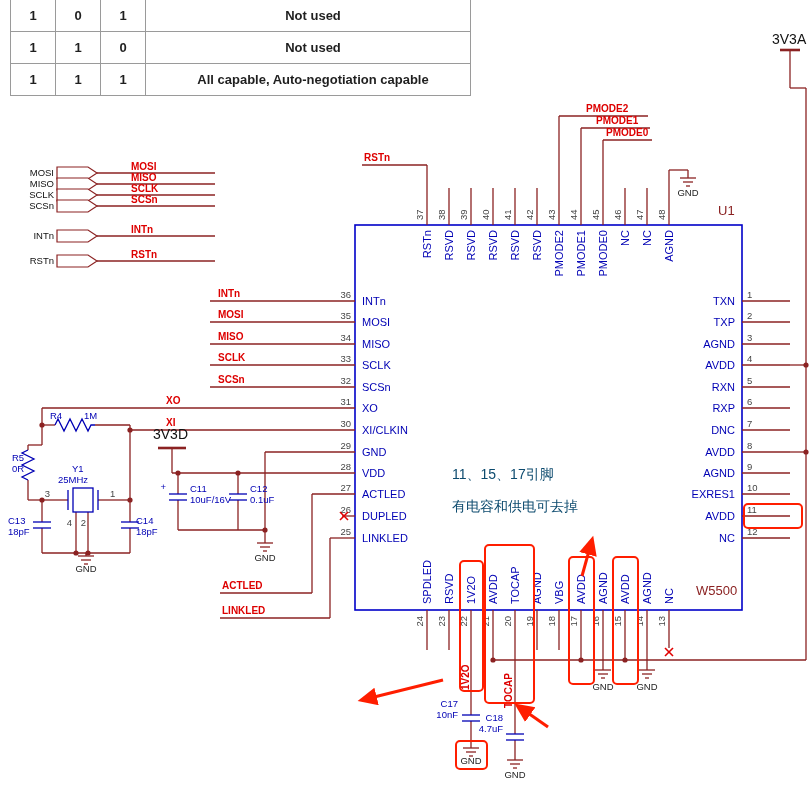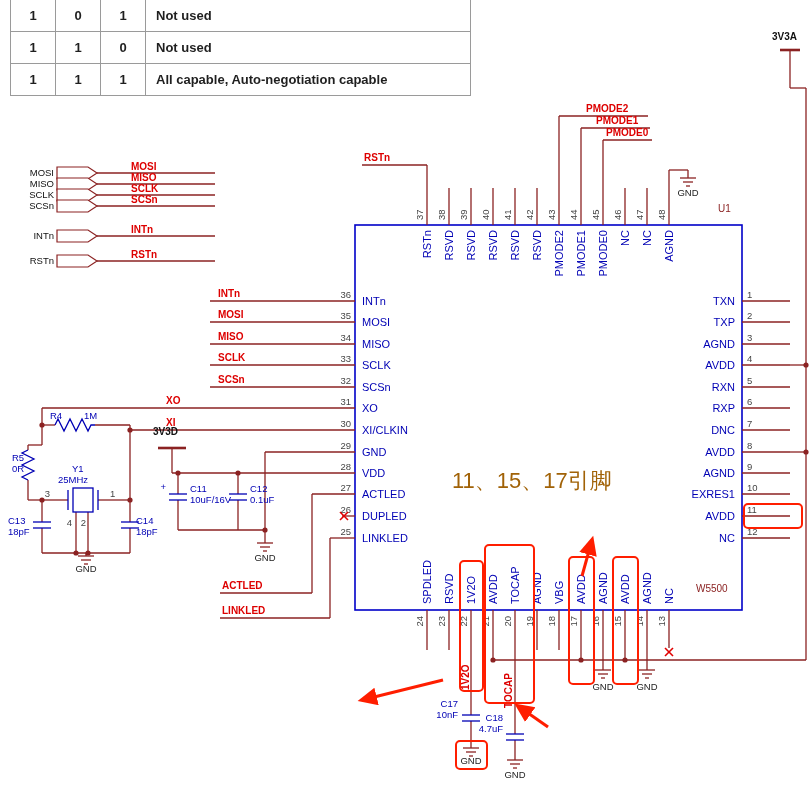--- a/index.html
+++ b/index.html
@@ -4,24 +4,24 @@
 <style>
   *{margin:0;padding:0;box-sizing:border-box}
   html,body{background:#fff}
   body{width:810px;height:799px;font-family:"Liberation Sans",sans-serif;overflow:hidden}
   .canvas{position:relative;width:810px;height:799px;background:#fff;overflow:hidden}
   .canvas>div{position:absolute;white-space:nowrap}
   #schematic{position:absolute;left:0;top:0}
   .modetable{position:absolute;left:10px;top:-1px;border-collapse:collapse;background:#fff}
   .modetable td{border:1px solid #9a9a9a;font-size:13px;font-weight:bold;color:#1f1f1f;height:32px;text-align:center;font-family:"Liberation Sans",sans-serif}
   .modetable td.bit{width:45px}
-  .modetable td.desc{width:325px;text-align:left;padding-left:10px}
-  .pwrlbl{font-size:10px;font-weight:bold;color:#111}
-  .refdes{font-size:10px;color:#8b2222}
-  .note{font-size:22px;color:#a16207}
+  .modetable td.desc{width:325px;text-align:center;padding-left:10px}
+  .pwrlbl{font-size:14px;font-weight:normal;color:#111}
+  .refdes{font-size:13px;color:#8b2222}
+  .note{font-size:14px;color:#0c4a6e}
   
   text{font-family:"Liberation Sans",sans-serif}
   .wire{stroke:#8b2222;stroke-width:1.3;fill:none}
   .pwr{stroke:#8b2222;stroke-width:2.6;fill:none}
   .comp{stroke:#0000b4;stroke-width:1.3;fill:none}
   .icbox{stroke:#0000c8;stroke-width:1.6;fill:#fff}
   .conn{stroke:#8b2222;stroke-width:1.2;fill:#fff}
   .pinnum{font-size:9.5px;fill:#454545}
   .pinname{font-size:11px;fill:#0000b4}
   .netlbl{font-size:10px;font-weight:bold;fill:#dd0000}
@@ -391,13 +391,14 @@
     </tr>
   </tbody>
     </table>
 
   <div class="pwrlbl" style="left:772px;top:31px">3V3A</div>
   <div class="pwrlbl" style="left:153px;top:426px">3V3D</div>
   <div class="refdes" style="left:718px;top:203px">U1</div>
   <div class="refdes" style="left:696px;top:583px">W5500</div>
 
   <div class="note" style="left:452px;top:466px">11、15、17引脚</div>
+  <div class="note" style="left:452px;top:498px">有电容和供电可去掉</div>
 </div>
 
 </body></html>

